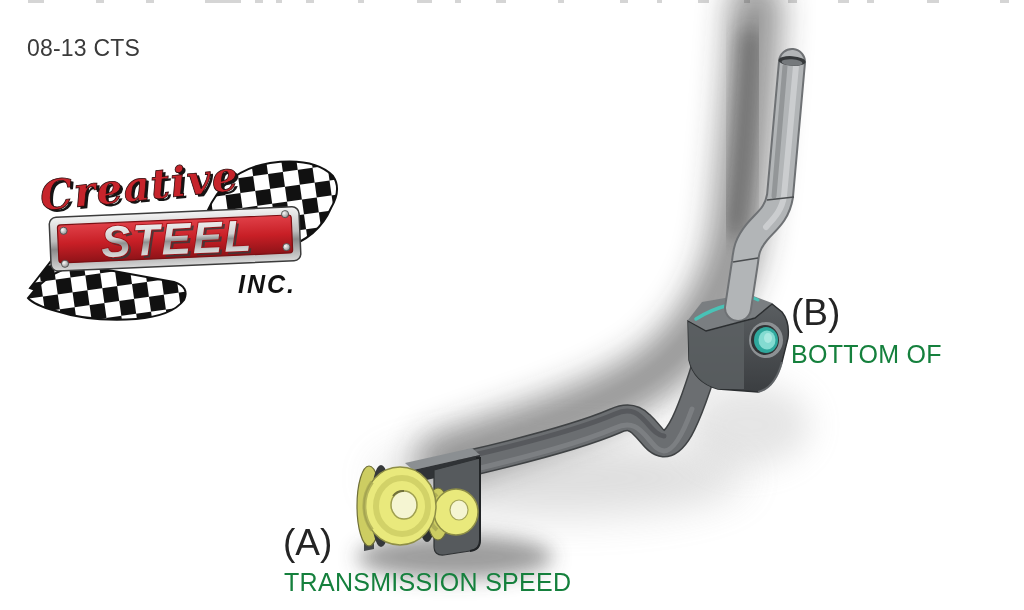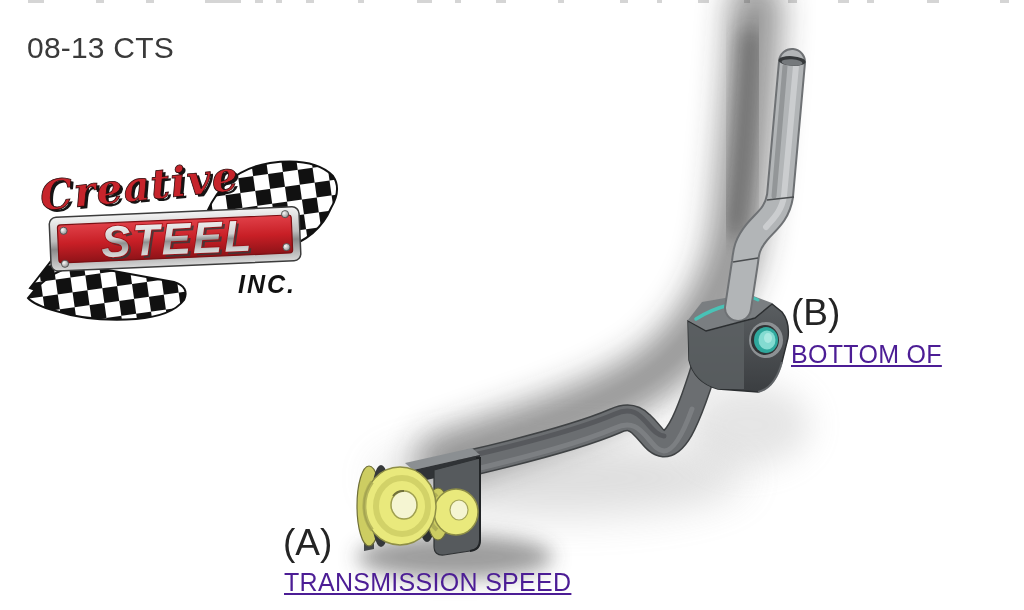--- a/index.html
+++ b/index.html
@@ -3,26 +3,26 @@
 <meta charset="utf-8">
 <style>
   html,body{margin:0;padding:0;background:#ffffff;}
   #stage{
     position:relative;width:1024px;height:610px;overflow:hidden;
     background:#ffffff;font-family:"Liberation Sans",sans-serif;
   }
   .abs{position:absolute;}
   
   #title{
-    left:27px;top:27px;color:#3a3a3a;font-size:30px;line-height:42px;
+    left:27px;top:27px;color:#3a3a3a;font-size:23px;line-height:42px;
     letter-spacing:0.2px;white-space:nowrap;
   }
   
   .tag{font-size:37px;color:#242424;line-height:38px;white-space:nowrap;}
-  .callout{font-size:25px;color:#4c1d95;line-height:32px;white-space:nowrap;letter-spacing:0.3px;text-decoration:underline;}
+  .callout{font-size:25px;color:#15803d;line-height:32px;white-space:nowrap;letter-spacing:0.3px;}
   #label-a-tag{left:283px;top:524px;}
   #label-a-text{left:284px;top:566px;}
   #label-b-tag{left:791px;top:294px;}
   #label-b-text1{left:791px;top:338px;}
   #label-b-text2{left:791px;top:370px;}
   
   .dash{position:absolute;top:0;height:3px;background:#bfbfbf;opacity:.65;}
   svg text{user-select:none;}
 </style>
 </head>

